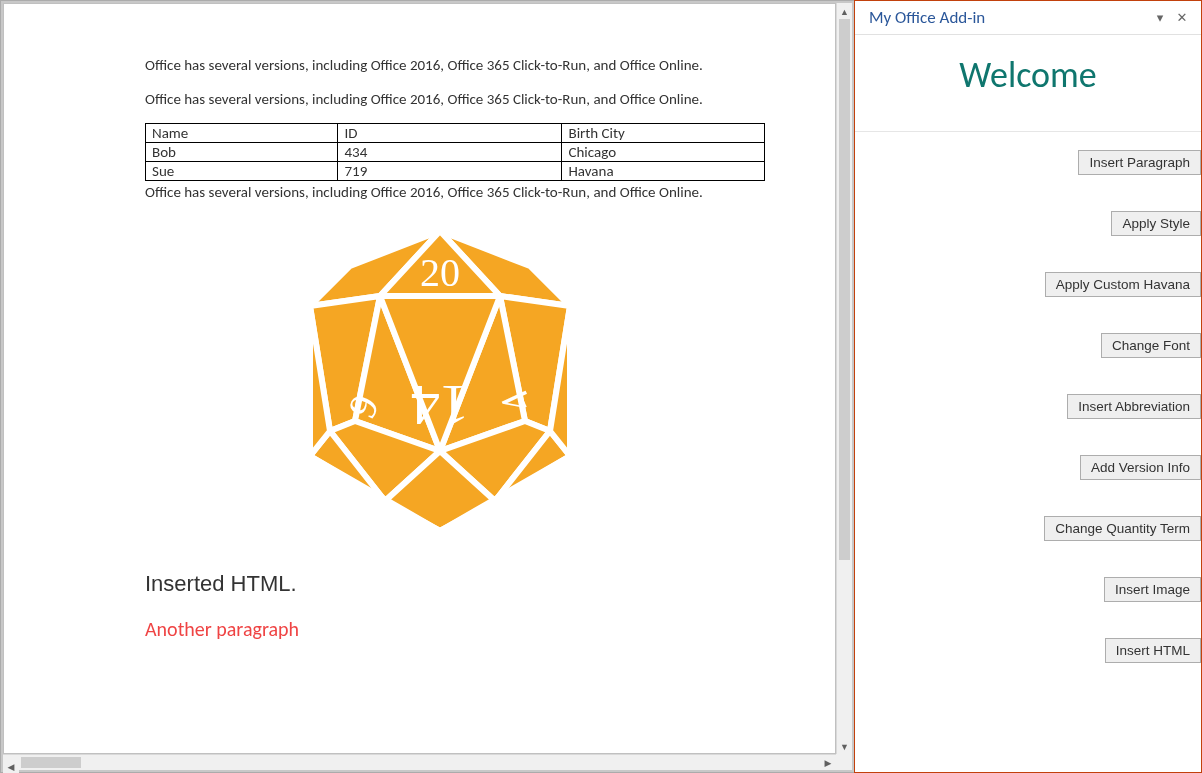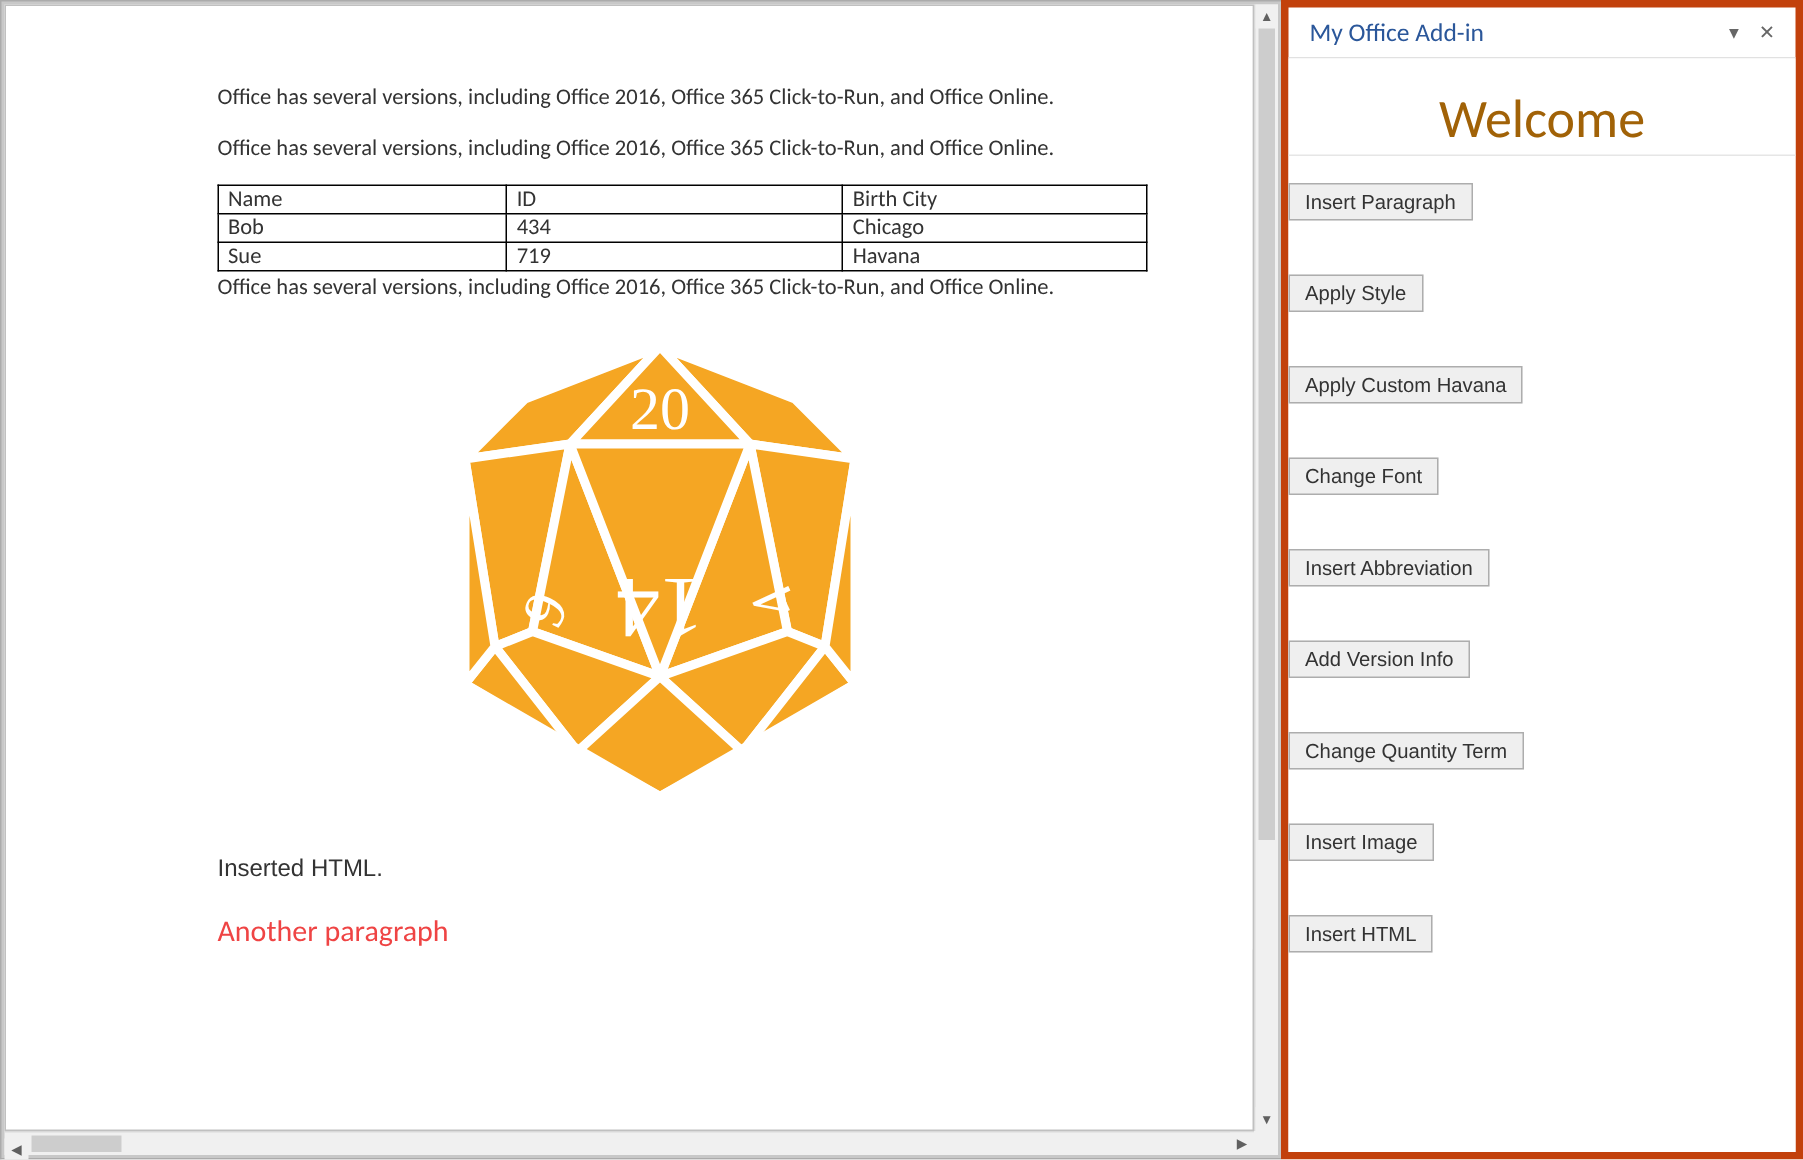--- a/index.html
+++ b/index.html
@@ -12,38 +12,38 @@
   .doc-text { font-family: Calibri, sans-serif; font-size: 15px; color: #333; padding: 0 100px; margin-left: 41px; }
   .para { margin: 0 0 14px 0; line-height: 1.3; }
   .para-first { margin-bottom: 14px; }
   .tbl { border-collapse: collapse; width: 620px; margin-bottom: 2px; font-family: Calibri, sans-serif; font-size: 15px; color: #333; }
   .tbl td { border: 1px solid #000; padding: 0 6px; height: 19px; }
   .col-name { width: 200px; }
   .col-id  { width: 234px; }
   .col-city{ width: 210px; }
   .after-table { margin-top: 0; }
   .image-block { margin: 18px 0 24px 0; display: flex; justify-content: center; }
-  .inserted-html { font-family: Verdana, sans-serif; font-size: 16px; color: #333; margin: 30px 0 18px 0; }
+  .inserted-html { font-family: Verdana, sans-serif; font-size: 22px; color: #333; margin: 30px 0 18px 0; }
   .another { font-family: Calibri, sans-serif; font-size: 20px; color: #ef4444; }
 
   .vscroll { position: absolute; top: 2px; right: 2px; bottom: 18px; width: 16px; background: #f0f0f0; border-left: 1px solid #d9d9d9; }
   .vscroll .arrow { height: 16px; background: #f0f0f0; display:flex; align-items:center; justify-content:center; color:#606060; font-size: 9px; }
   .vscroll .thumb { position: absolute; top: 16px; left: 2px; right: 2px; height: 72%; background: #cdcdcd; }
   .hscroll { position: absolute; left: 2px; right: 18px; bottom: 2px; height: 16px; background: #f0f0f0; border-top: 1px solid #d9d9d9; }
   .hscroll .arrow { width: 16px; height: 100%; background:#f0f0f0; display:inline-flex; align-items:center; justify-content:center; color:#606060; font-size: 9px; }
   .hscroll .thumb { position: absolute; top: 2px; left: 18px; width: 60px; bottom: 2px; background: #cdcdcd; }
   .corner { position:absolute; right:2px; bottom:2px; width:16px; height:16px; background:#f0f0f0; }
 
-  .taskpane { flex: 1; height: 100%; background: #fff; border: 5px solid #c2410c; display: flex; flex-direction: column; }
+  .taskpane { flex: 1; height: 100%; background: #fff; border: 1px solid #c2410c; display: flex; flex-direction: column; }
   .tp-header { height: 34px; display: flex; align-items: center; padding: 0 8px 0 14px; color: #2b579a; font-size: 17px; border-bottom: 1px solid #e1e1e1; }
   .tp-title { flex: 1; }
   .tp-hdr-btn { width: 22px; height: 22px; display:flex; align-items:center; justify-content:center; color:#666; font-size:13px; cursor:pointer; }
   .tp-body { flex: 1; background: #fff; display: flex; flex-direction: column; align-items: center; }
-  .welcome { font-size: 36px; font-weight: 300; color: #a16207; margin: 18px 0 2px 0; }
-  .btnrow { height: 61px; display:flex; align-items:center; justify-content:flex-start; width:100%; }
+  .welcome { font-size: 36px; font-weight: 300; color: #0f766e; margin: 18px 0 34px 0; }
+  .btnrow { height: 61px; display:flex; align-items:center; justify-content:flex-end; width:100%; }
   .wbtn { background: #efefef; border: 1px solid #adadad; padding: 4px 10px; font-size: 13.5px; color: #333; cursor:pointer; }
   .hr { height:1px; background:#e6e6e6; width:100%; }
 </style>
 </head>
 <body>
 
 <div class="app">
 
   <div class="doc-frame">
     <div class="doc-scroll">

